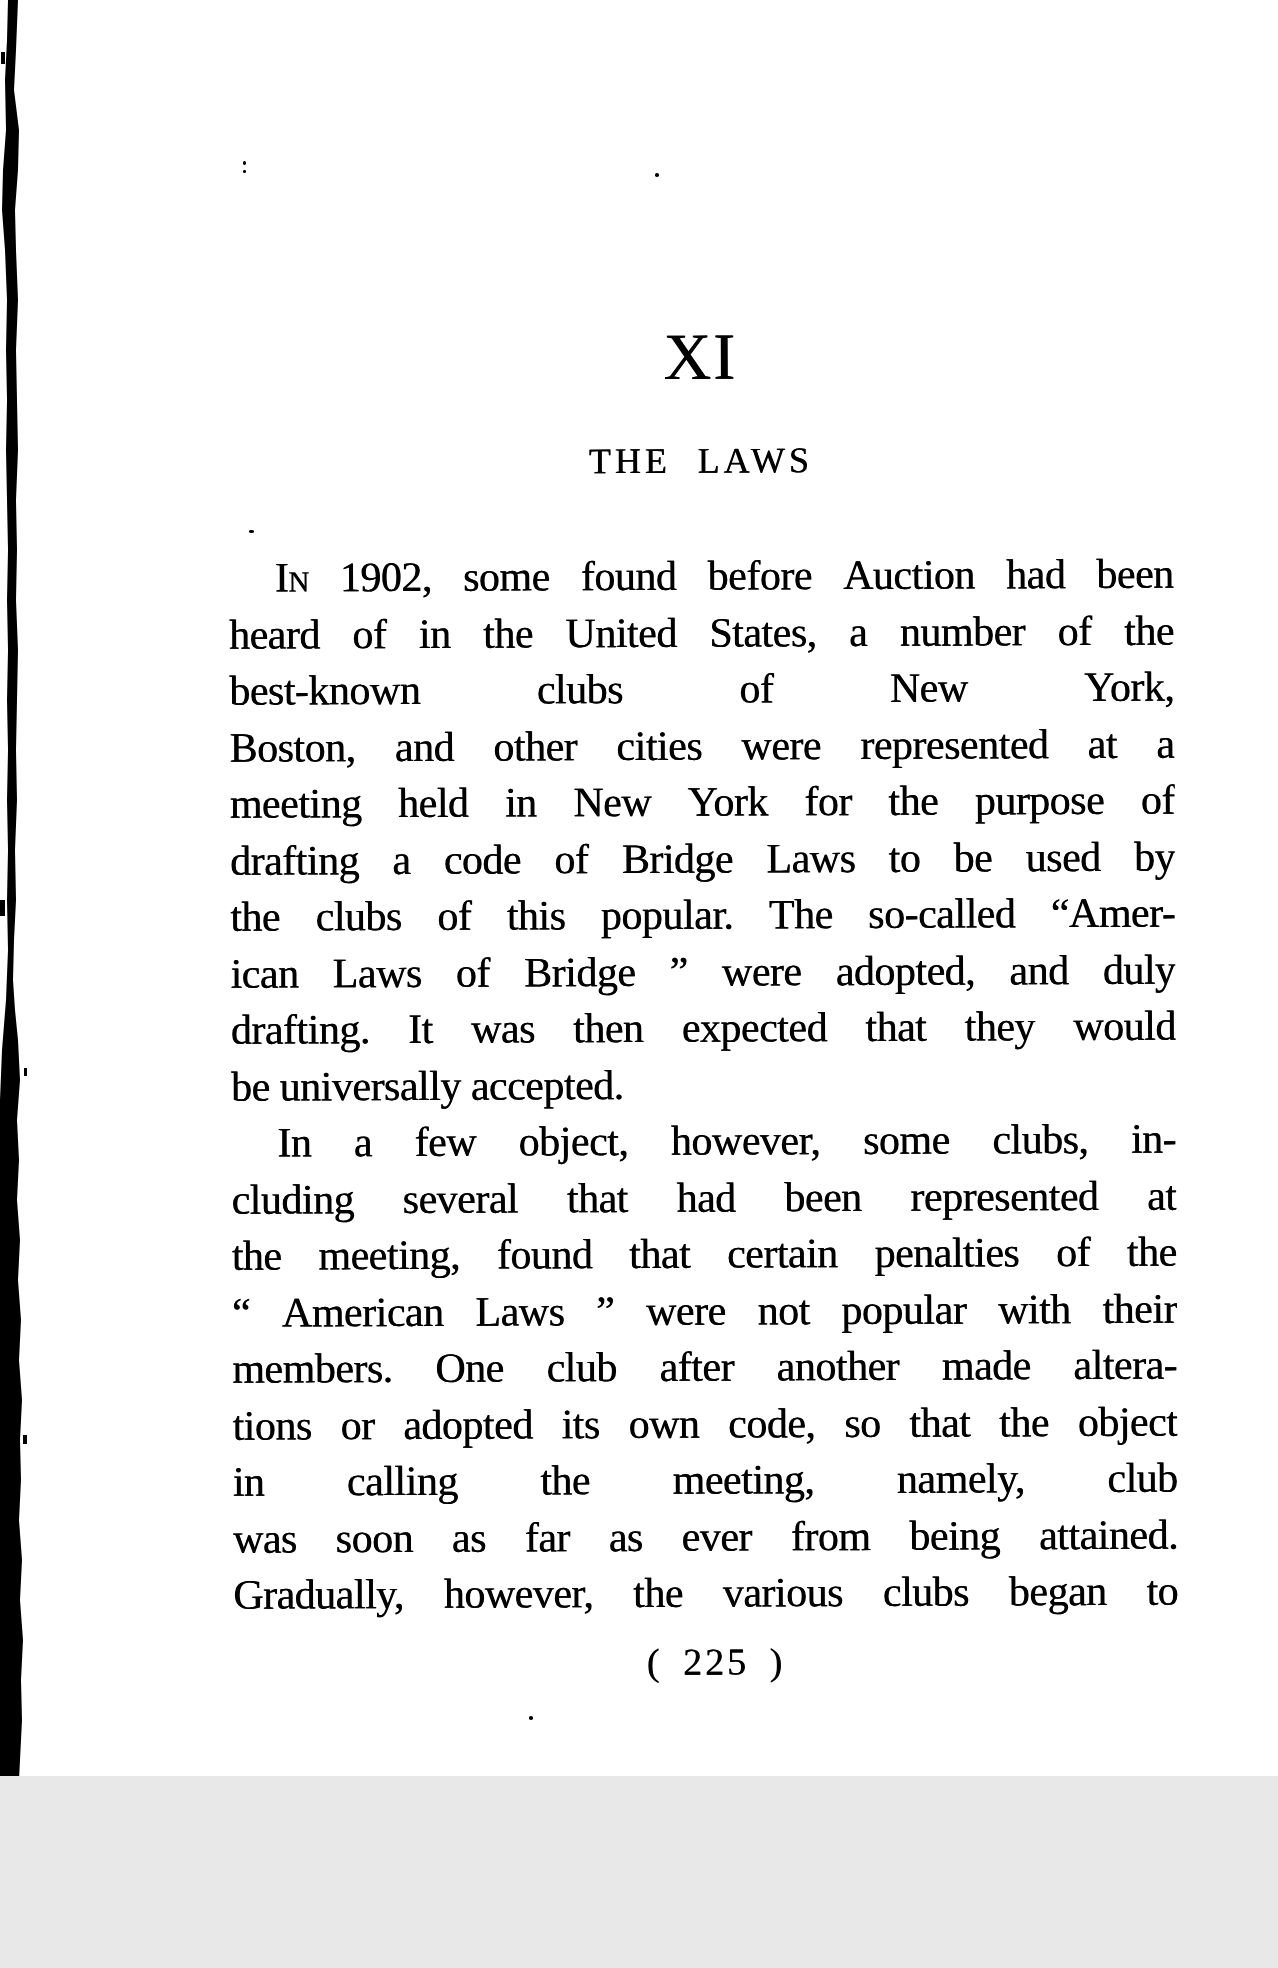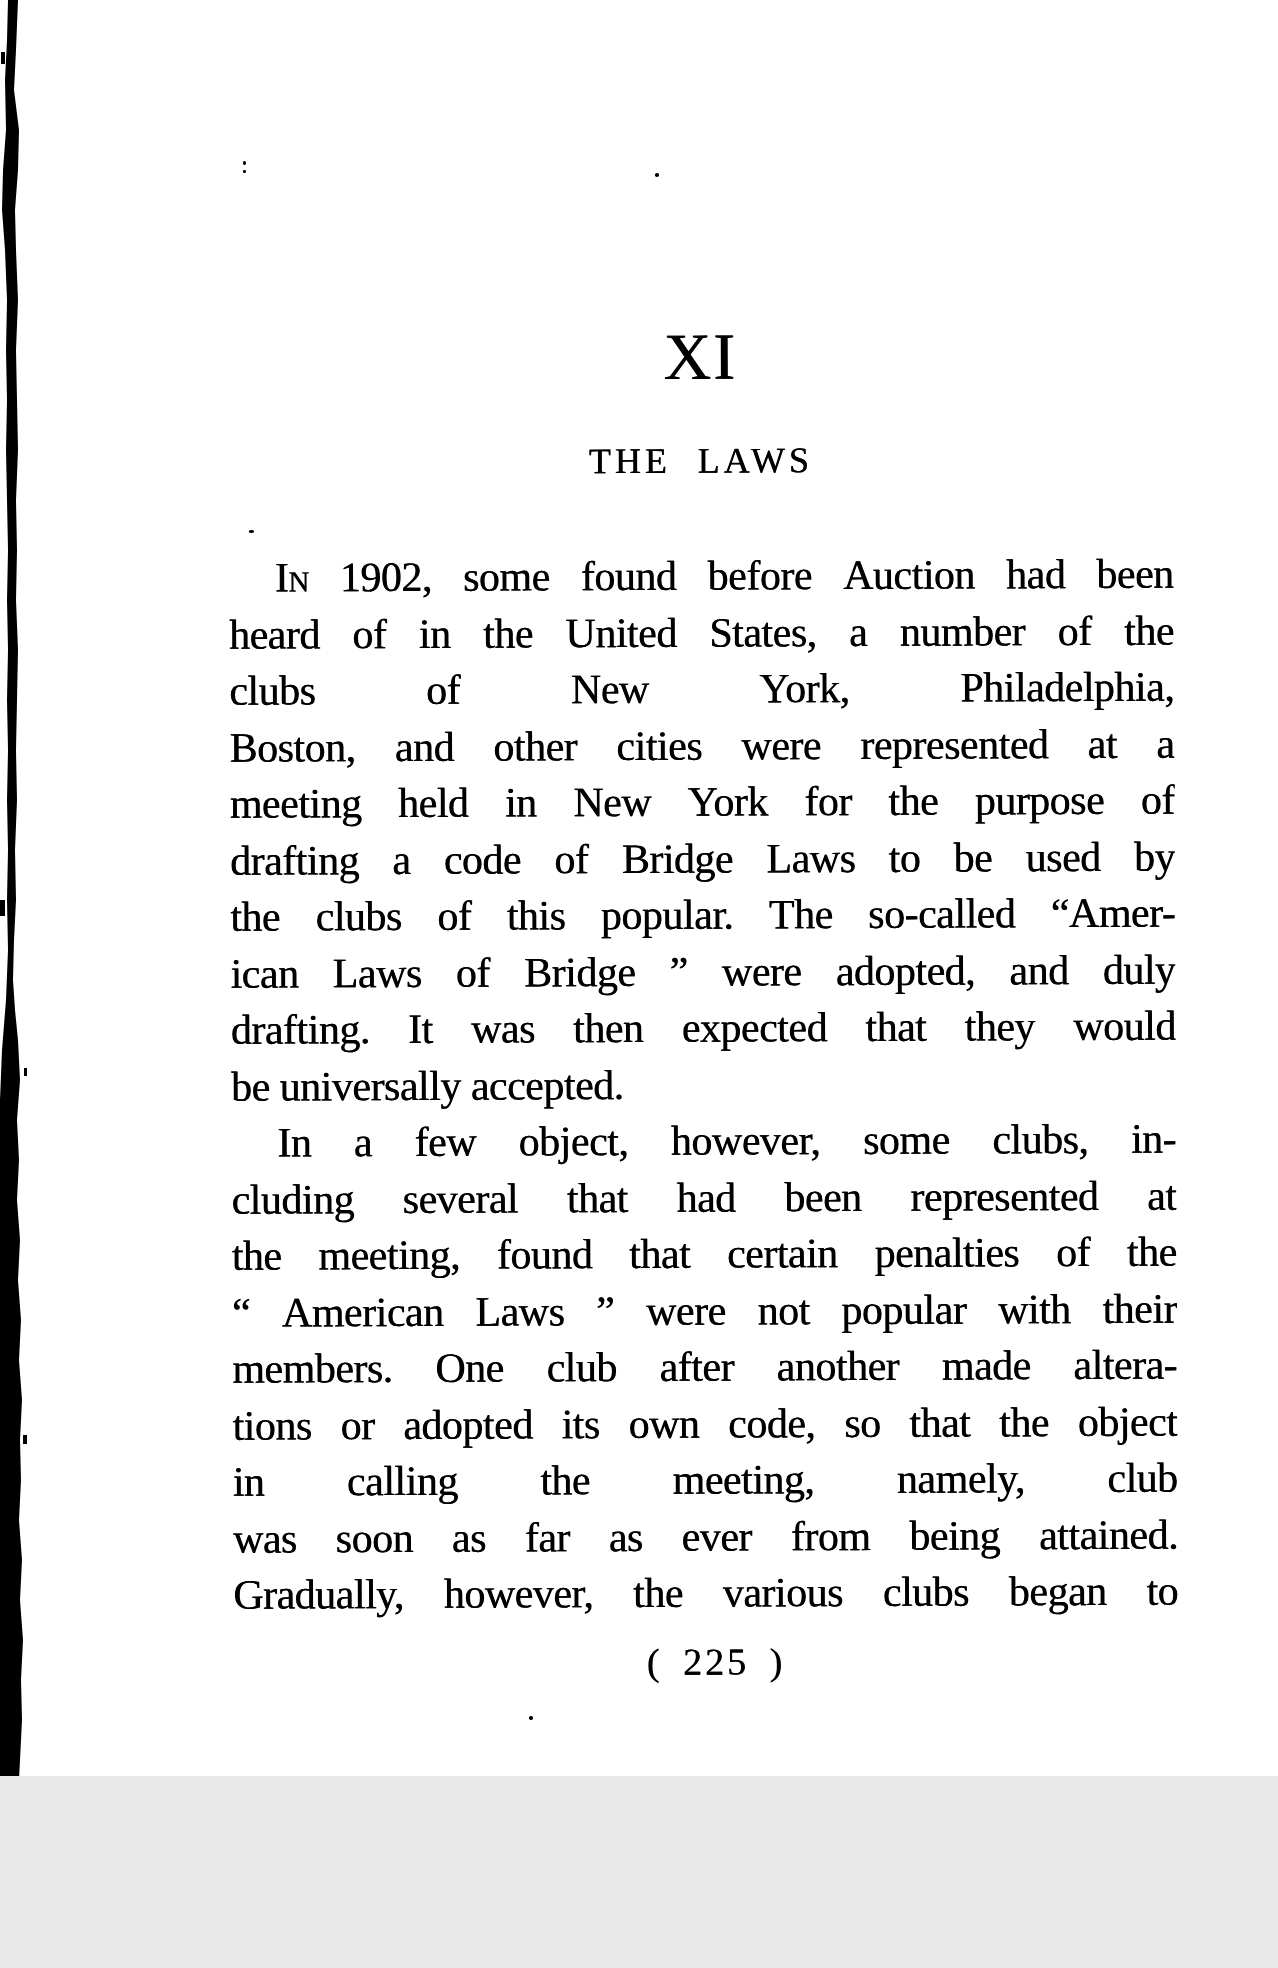--- a/index.html
+++ b/index.html
@@ -117,25 +117,25 @@
           <span>in</span>
           <span>the</span>
           <span>United</span>
           <span>States,</span>
           <span>a</span>
           <span>number</span>
           <span>of</span>
           <span>the</span>
         </div>
         <div class="line flexj">
+          <span>best-known</span>
           <span>clubs</span>
           <span>of</span>
           <span>New</span>
           <span>York,</span>
-          <span>Philadelphia,</span>
         </div>
         <div class="line flexj">
           <span>Boston,</span>
           <span>and</span>
           <span>other</span>
           <span>cities</span>
           <span>were</span>
           <span>represented</span>
           <span>at</span>
           <span>a</span>

